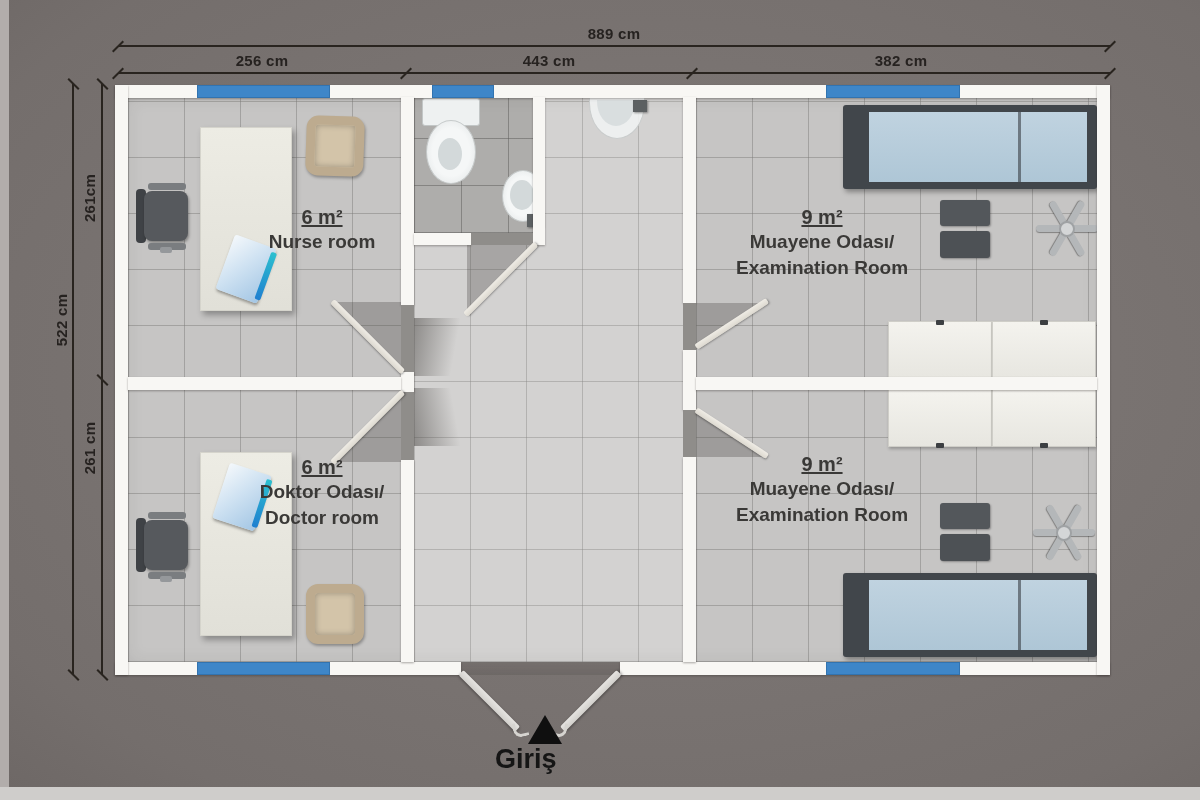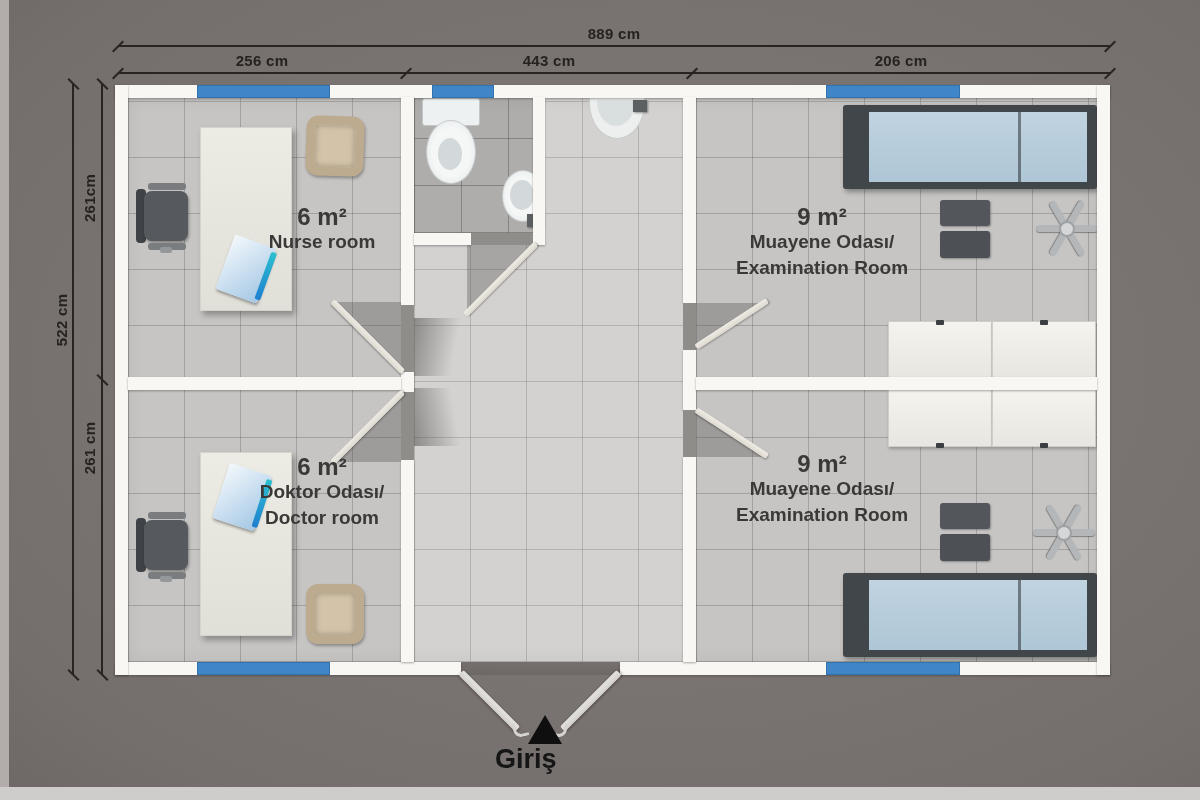--- a/index.html
+++ b/index.html
@@ -67,21 +67,21 @@
   .wdesk{background:linear-gradient(180deg,#f4f3ee,#e7e6e0);border:1px solid #cfcec8;box-shadow:1px 2px 3px rgba(0,0,0,.25);}
   .knob{position:absolute;left:47px;width:8px;height:5px;background:#3c3f42;border-radius:1px;}
   .tank{background:#eef1f1;border:1px solid #c2c6c6;border-radius:3px;}
   .bowl{border-radius:50%;background:radial-gradient(#f5f7f7 55%,#dde1e2);border:1px solid #c6caca;}
   .bowl-in{border-radius:50%;background:#d3d9da;}
   .sinkc{background:rgba(240,242,242,.9);border:1px solid #c9cccc;border-top:none;border-radius:0 0 28px 28px / 0 0 36px 36px;}
   .sink-in{border-radius:0 0 20px 20px/0 0 26px 26px;background:#d9dedf;}
   .greybox{background:#5c6062;box-shadow:1px 1px 2px rgba(0,0,0,.4);}
   
   .roomlbl{position:absolute;width:220px;text-align:center;color:#3a3937;z-index:6;font-weight:700;}
-  .roomlbl .area{font-size:24px;line-height:24px;}
+  .roomlbl .area{font-size:20px;line-height:24px;text-decoration:underline;}
   .roomlbl .l2,.roomlbl .l3{font-size:19px;line-height:26px;}
   .watermark{position:absolute;left:505px;top:376px;width:200px;z-index:3;
      font-family:"DejaVu Serif",serif;font-weight:700;font-size:34px;letter-spacing:1px;
      color:#8f8b87;opacity:.55;text-shadow:1px 1px 0 rgba(255,255,255,.35);}
   .tri-up{position:absolute;left:528px;top:715px;width:0;height:0;z-index:7;
      border-left:17px solid transparent;border-right:17px solid transparent;border-bottom:29px solid #0f0f0f;}
   .entry-lbl{position:absolute;left:495px;top:744px;width:100px;z-index:7;
      font-size:27px;font-weight:700;color:#151515;}
 </style>
 </head>
@@ -99,21 +99,21 @@
   <div class="dlabel" style="left:118px;top:25px;width:992px;">889 cm</div>
 
   <div class="abs dim dim-h" style="left:118px;top:72px;width:992px;">
     <i class="tick-h" style="left:-1px"></i>
       <i class="tick-h" style="left:287px"></i>
     <i class="tick-h" style="left:573px"></i>
       <i class="tick-h" style="left:991px"></i>
   </div>
   <div class="dlabel" style="left:180px;top:52px;width:164px;">256 cm</div>
   <div class="dlabel" style="left:467px;top:52px;width:164px;">443 cm</div>
-  <div class="dlabel" style="left:819px;top:52px;width:164px;">206 cm</div>
+  <div class="dlabel" style="left:819px;top:52px;width:164px;">382 cm</div>
 
   <div class="abs dim dim-v" style="left:72px;top:84px;height:591px;">
     <i class="tick-v" style="top:-1px"></i>
       <i class="tick-v" style="top:590px"></i>
   </div>
   <div class="dlabel vlabel" style="left:26px;top:312px;">522 cm</div>
 
   <div class="abs dim dim-v" style="left:101px;top:84px;height:591px;">
     <i class="tick-v" style="top:-1px"></i>
       <i class="tick-v" style="top:295px"></i>

